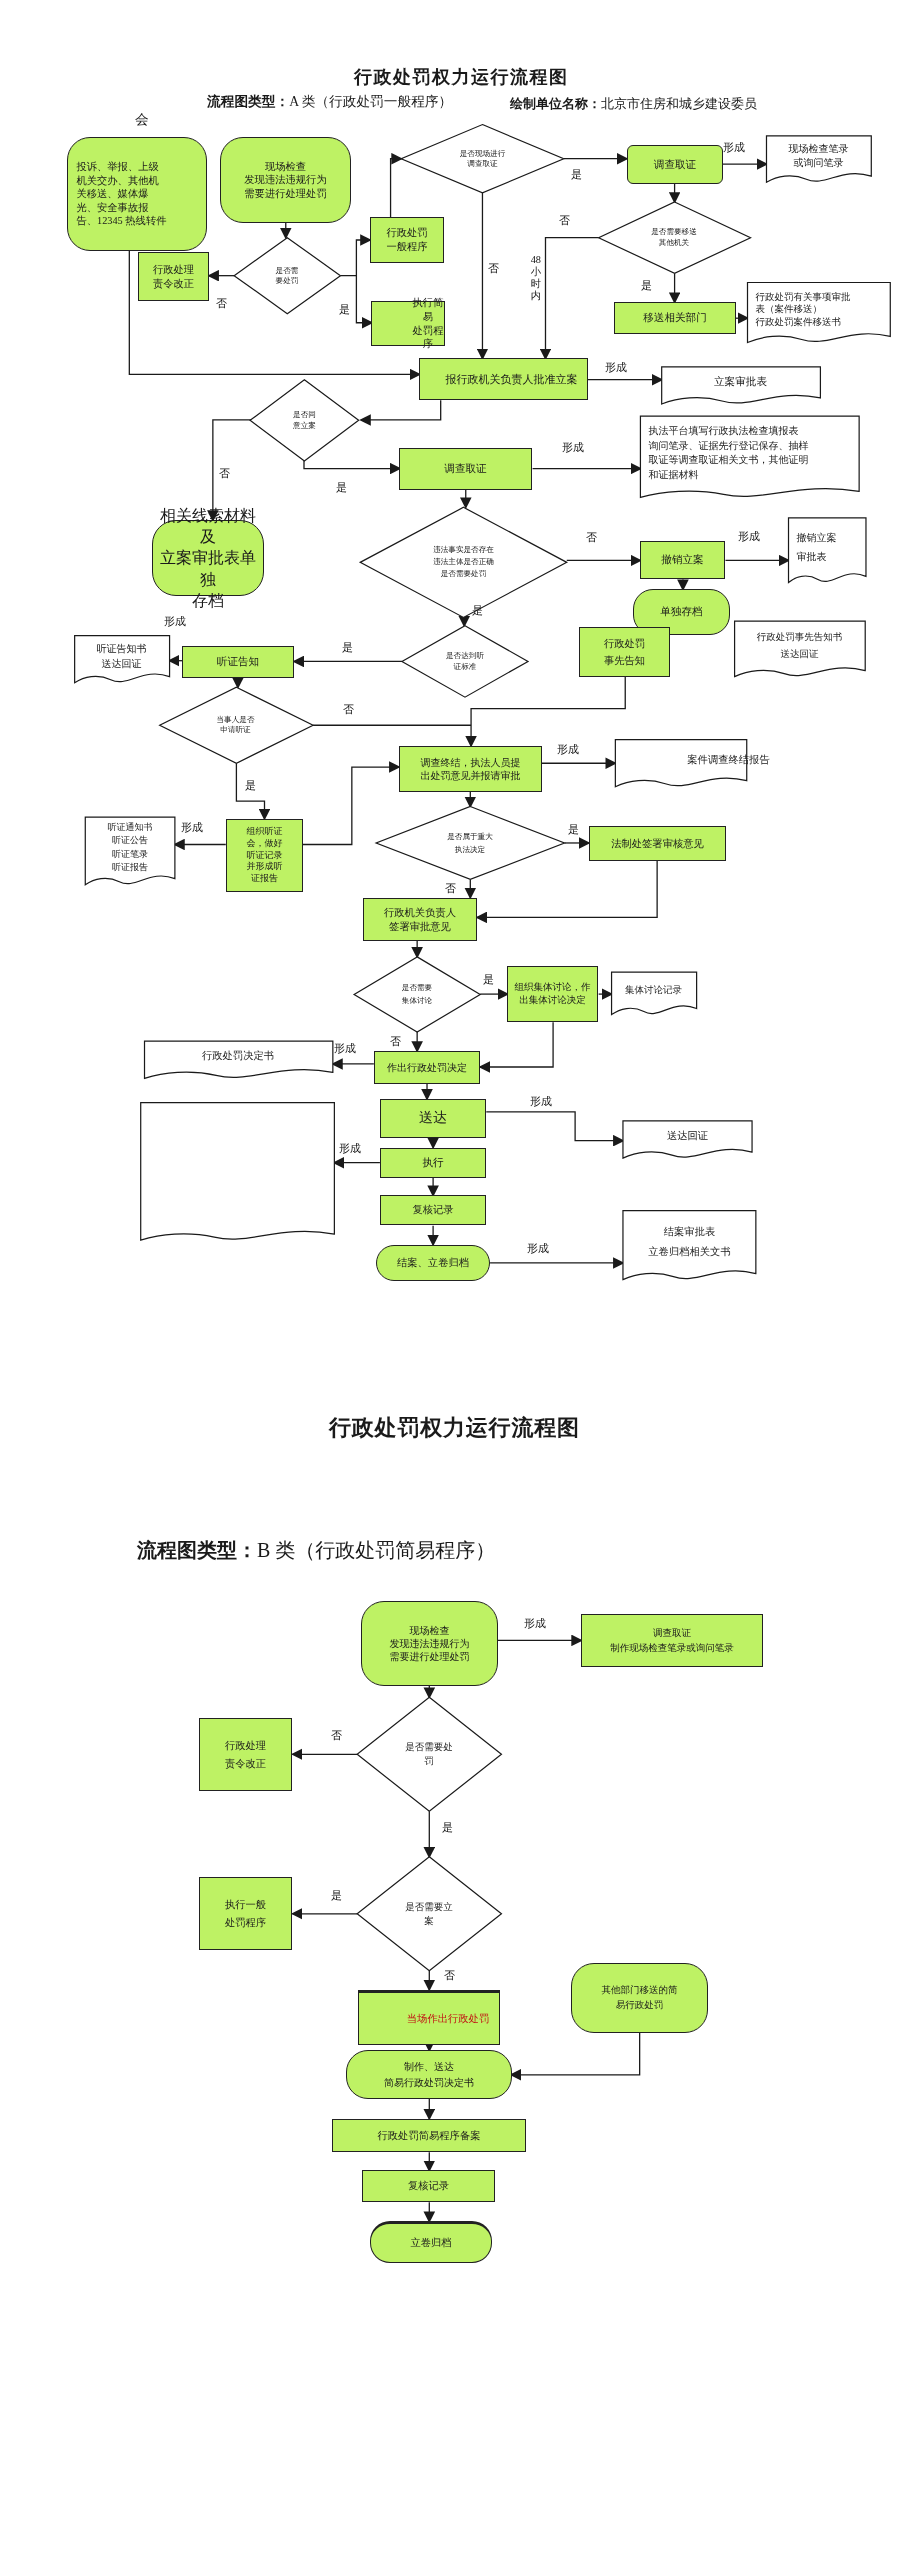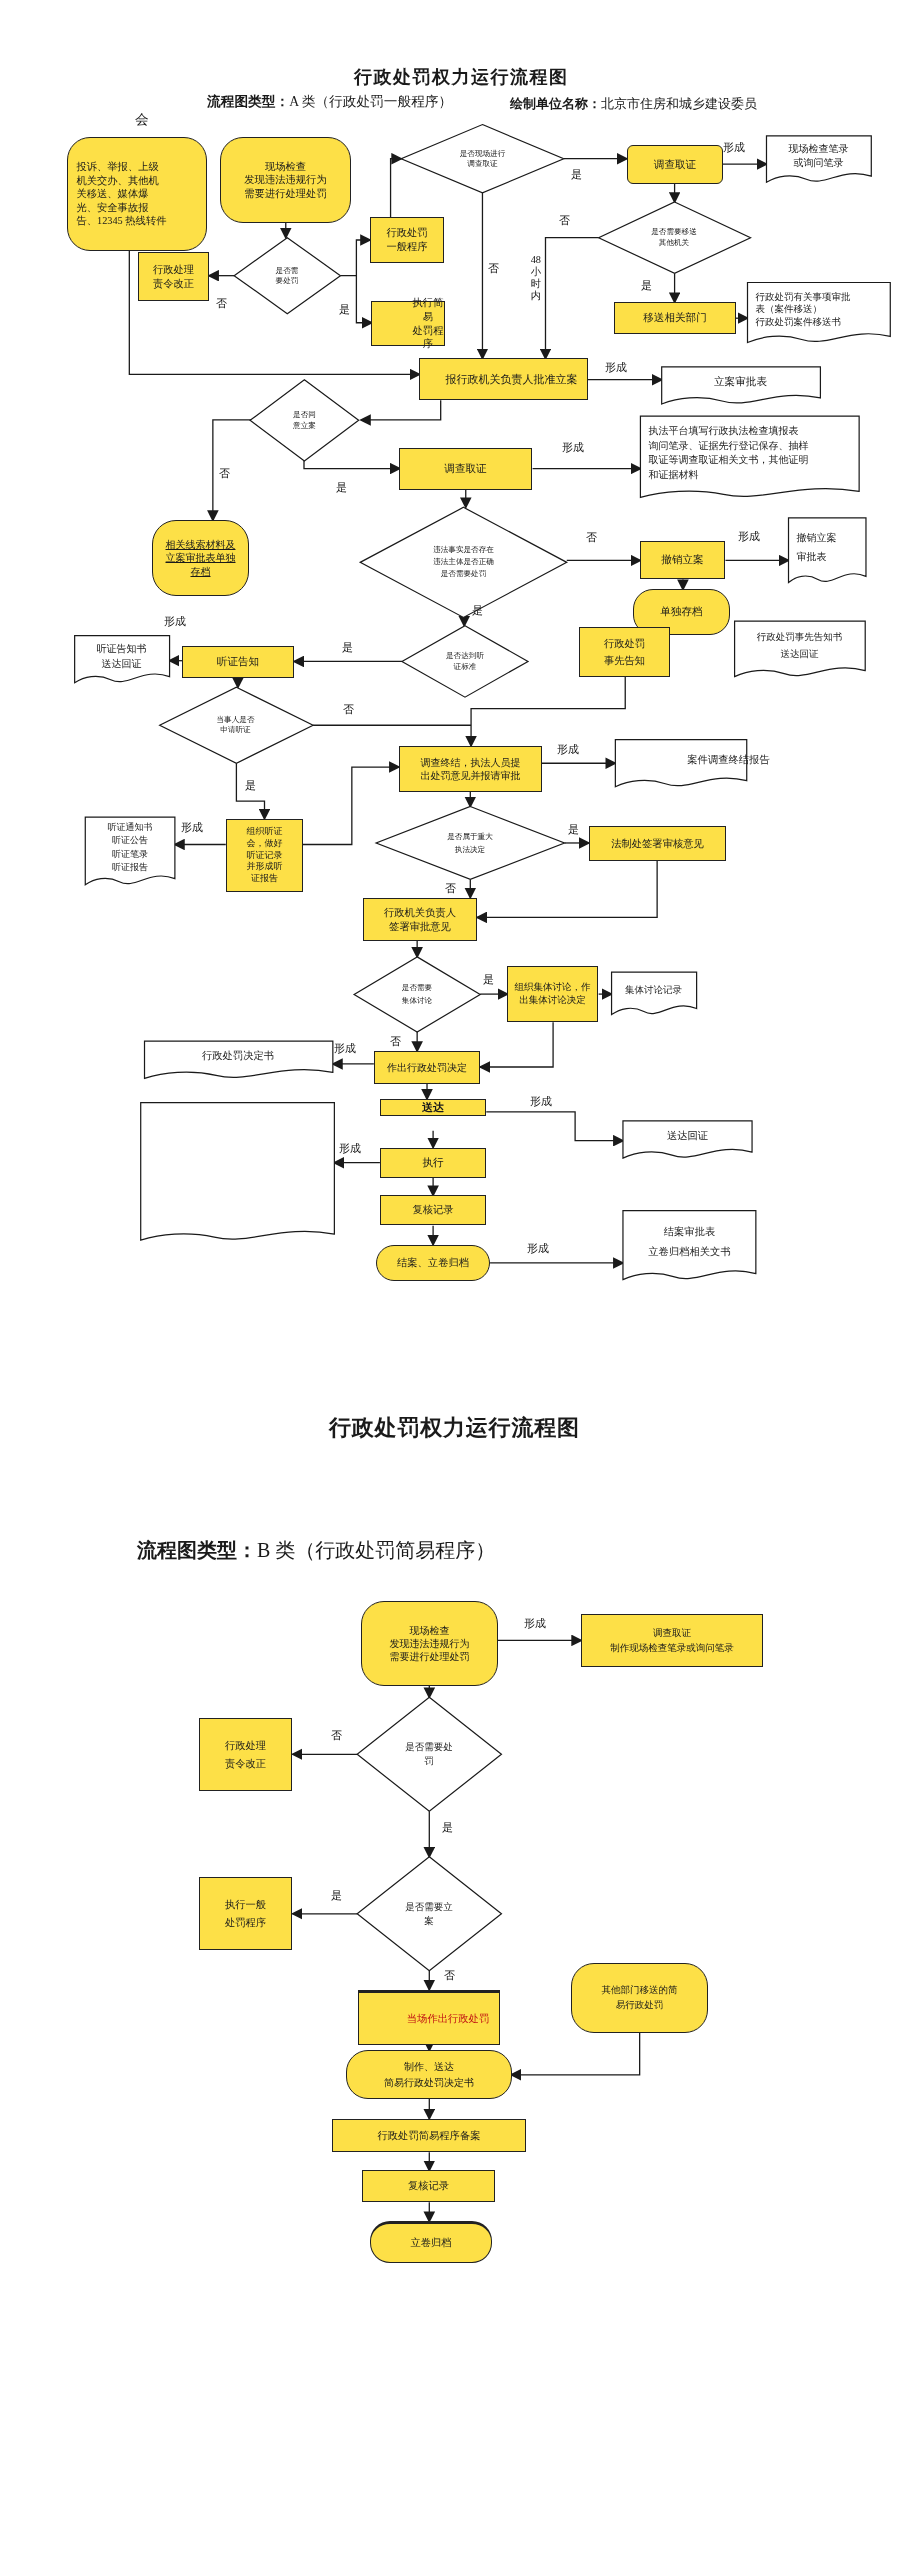--- a/index.html
+++ b/index.html
@@ -2,21 +2,21 @@
 <html style="font-size:12px"><head>
 <meta charset="utf-8">
 <style>
   html,body{margin:0;padding:0;background:#888;}
   #page{position:relative;width:911px;height:2576px;background:#ffffff;margin:0 auto;
         font-family:"Liberation Serif","DejaVu Serif",serif;color:#1a1a1a;overflow:hidden;}
   #flow-svg{position:absolute;left:0;top:0;z-index:1;}
   #flow-layer{position:absolute;left:0;top:0;width:100%;height:100%;z-index:2;}
   .edge{fill:none;stroke:#1a1a1a;stroke-width:1.7;}
   .shape{fill:#ffffff;stroke:#1a1a1a;stroke-width:1.6;}
-  .box{position:absolute;box-sizing:border-box;border:1.3px solid #222;background:#fde047;
+  .box{position:absolute;box-sizing:border-box;border:1.3px solid #222;background:#bef264;
        display:flex;align-items:center;justify-content:center;text-align:center;
        white-space:pre-line;line-height:1.32;z-index:3;}
   .box.accent{border-top-width:3px;}
   .box.aleft,.ntext.aleft{text-align:left;justify-content:flex-start;padding-left:8.4px;padding-right:4.6px;}
   .ntext{position:absolute;display:flex;align-items:center;justify-content:center;
          text-align:center;white-space:pre-line;line-height:1.32;z-index:3;pointer-events:none;}
   .elabel{position:absolute;font-size:11px;color:#111;z-index:4;}
   .elabel.pre{white-space:pre-line;text-align:center;line-height:1.18;font-size:10.3px;width:13.7px;}
   .hdr{position:absolute;z-index:5;white-space:nowrap;}
   .ta{left:354px;top:65px;font-size:18px;font-weight:bold;letter-spacing:1.5px;}
@@ -183,21 +183,21 @@
       <div class="ntext" style="left: 234px; top: 238px; width: 106px; height: 76px; font-size: 7.6px;">是否需
 要处罚</div>
       <div class="box" style="left: 138px; top: 252px; width: 71px; height: 49px; font-size: 10.3px;">行政处理
 责令改正</div>
       <div class="box" style="left: 370px; top: 217px; width: 74px; height: 46px; font-size: 10.3px;">行政处罚
 一般程序</div>
       <div class="box" style="left: 371px; top: 301px; width: 74px; height: 45px; font-size: 10.3px; padding-left: 40px;">执行简易
 处罚程序</div>
       <div class="ntext" style="left: 250px; top: 380px; width: 109px; height: 81px; font-size: 7.6px;">是否同
 意立案</div>
-      <div class="box" style="border-radius: 24px; left: 152px; top: 520px; width: 97px; height: 76px; font-size: 10px; text-decoration: underline;">相关线索材料及
+      <div class="box" style="border-radius: 24px; left: 152px; top: 520px; width: 112px; height: 76px; font-size: 16px;">相关线索材料及
 立案审批表单独
 存档</div>
       <div class="box" style="left: 399px; top: 448px; width: 133px; height: 42px; font-size: 10.6px;">调查取证</div>
       <div class="ntext aleft" style="left: 640px; top: 416px; width: 219px; height: 74px; font-size: 10px; line-height: 1.45;">执法平台填写行政执法检查填报表
 询问笔录、证据先行登记保存、抽样
 取证等调查取证相关文书，其他证明
 和证据材料</div>
       <div class="ntext" style="left: 360px; top: 507px; width: 207px; height: 110px; font-size: 7.6px; line-height: 1.6;">违法事实是否存在
 违法主体是否正确
 是否需要处罚</div>
@@ -233,21 +233,21 @@
       <div class="box" style="left: 589px; top: 826px; width: 137px; height: 35px; font-size: 10.3px;">法制处签署审核意见</div>
       <div class="box" style="left: 363px; top: 898px; width: 114px; height: 43px; font-size: 10.3px;">行政机关负责人
 签署审批意见</div>
       <div class="ntext" style="left: 354px; top: 957px; width: 126px; height: 75px; font-size: 7.6px; line-height: 1.6;">是否需要
 集体讨论</div>
       <div class="box" style="left: 507px; top: 966px; width: 91px; height: 56px; font-size: 9.5px;">组织集体讨论，作
 出集体讨论决定</div>
       <div class="ntext" style="left: 611px; top: 972px; width: 85px; height: 36px; font-size: 9.5px;">集体讨论记录</div>
       <div class="box" style="left: 374px; top: 1051px; width: 106px; height: 33px; font-size: 10px;">作出行政处罚决定</div>
       <div class="ntext" style="left: 144px; top: 1041px; width: 188px; height: 30px; font-size: 10.3px;">行政处罚决定书</div>
-      <div class="box" style="left: 380px; top: 1099px; width: 106px; height: 17px; font-size: 11px; font-weight: bold;">送达</div>
+      <div class="box" style="left: 380px; top: 1099px; width: 106px; height: 39px; font-size: 14px;">送达</div>
       <div class="ntext" style="left: 623px; top: 1121px; width: 129px; height: 30px; font-size: 10.3px;">送达回证</div>
       <div class="box" style="left: 380px; top: 1148px; width: 106px; height: 30px; font-size: 10.6px;">执行</div>
       <div class="box" style="left: 380px; top: 1195px; width: 106px; height: 30px; font-size: 10.3px;">复核记录</div>
       <div class="box" style="border-radius: 18px; left: 376px; top: 1245px; width: 114px; height: 36px; font-size: 10.3px;">结案、立卷归档</div>
       <div class="ntext" style="left: 623px; top: 1211px; width: 133px; height: 62px; font-size: 10.3px; line-height: 1.9;">结案审批表
 立卷归档相关文书</div>
       <div class="elabel" style="left: 524px; top: 1616px;">形成</div>
       <div class="elabel" style="left: 331px; top: 1728px;">否</div>
       <div class="elabel" style="left: 442px; top: 1820px;">是</div>
       <div class="elabel" style="left: 331px; top: 1888px;">是</div>

